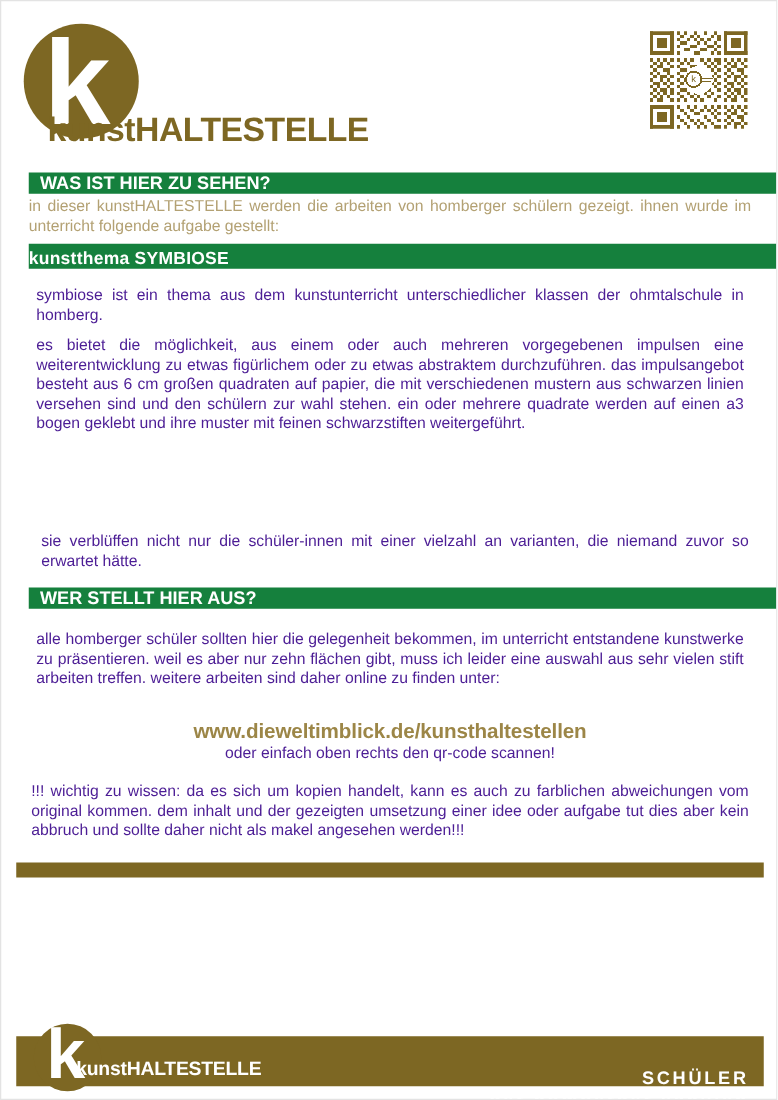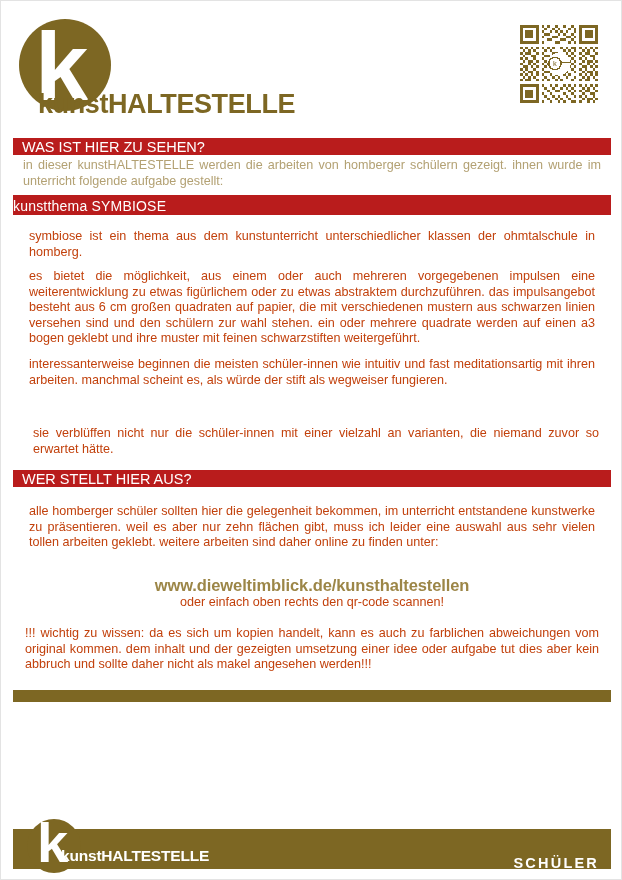--- a/index.html
+++ b/index.html
@@ -65,43 +65,43 @@
     position: absolute;
     left: 519px; top: 24px;
     width: 78px; height: 78px;
     background: #ffffff;
   }
   .qr svg { display: block; }
 
   
   .bar {
     position: absolute;
-    left: 12px;
+    left: 22px;
     width: 598px;
-    background: #b91c1c;
+    background: #15803d;
     color: #ffffff;
     font-size: 14.5px;
-    font-weight: normal;
+    font-weight: bold;
     line-height: 17px;
     box-sizing: border-box;
   }
   .bar-left { padding: 1px 0 1px 9px; text-align: left; }
   .bar-center { padding: 3px 0 4px 0; text-align: left; font-size: 14px; letter-spacing: 0.2px; }
   .plain-bar {
     position: absolute;
     left: 12px;
     width: 598px;
     height: 12px;
     background: #7d6723;
   }
 
   
   .txt {
     position: absolute;
-    color: #c2410c;
+    color: #4c1d95;
     font-size: 12.6px;
     line-height: 15.6px;
   }
   .txt.just { text-align: justify; }
   .txt.ctr  { text-align: center; }
   .txt.intro { color: #b3a173; }
 
   .url {
     position: absolute;
     text-align: center;
@@ -456,28 +456,27 @@
   <div class="bar bar-left" style="top:137px;height:17px;">WAS IST HIER ZU SEHEN?</div>
 
   <div class="txt just intro" style="left:22px; top:157px; width:578px;">in dieser kunstHALTESTELLE werden die arbeiten von homberger schülern gezeigt. ihnen wurde im unterricht folgende aufgabe gestellt:</div>
 
   <div class="bar bar-center" style="top:194px;height:20px;">kunstthema SYMBIOSE</div>
 
   <div class="txt just" style="left:28px; top:228px; width:566px;">symbiose ist ein thema aus dem kunstunterricht unterschiedlicher klassen der ohmtalschule in homberg.</div>
 
   <div class="txt just" style="left:28px; top:268px; width:566px;">es bietet die möglichkeit, aus einem oder auch mehreren vorgegebenen impulsen eine weiterentwicklung zu etwas figürlichem oder zu etwas abstraktem durchzuführen. das impulsangebot besteht aus 6 cm großen quadraten auf papier, die mit verschiedenen mustern aus schwarzen linien versehen sind und den schülern zur wahl stehen. ein oder mehrere quadrate werden auf einen a3 bogen geklebt und ihre muster mit feinen schwarzstiften weitergeführt.</div>
 
-  <div class="txt just" style="left:28px; top:356px; width:566px;">interessanterweise beginnen die meisten schüler-innen wie intuitiv und fast meditationsartig mit ihren arbeiten. manchmal scheint es, als würde der stift als wegweiser fungieren.</div>
 
 
   <div class="txt just" style="left:16px; top:425px; width:566px;margin-left:16px;">sie verblüffen nicht nur die schüler-innen mit einer vielzahl an varianten, die niemand zuvor so erwartet hätte.</div>
 
   <div class="bar bar-left" style="top:469px;height:17px;">WER STELLT HIER AUS?</div>
 
-  <div class="txt just" style="left:28px; top:503px; width:566px;">alle homberger schüler sollten hier die gelegenheit bekommen, im unterricht entstandene kunstwerke zu präsentieren. weil es aber nur zehn flächen gibt, muss ich leider eine auswahl aus sehr vielen tollen arbeiten geklebt. weitere arbeiten sind daher online zu finden unter:</div>
+  <div class="txt just" style="left:28px; top:503px; width:566px;">alle homberger schüler sollten hier die gelegenheit bekommen, im unterricht entstandene kunstwerke zu präsentieren. weil es aber nur zehn flächen gibt, muss ich leider eine auswahl aus sehr vielen stift arbeiten treffen. weitere arbeiten sind daher online zu finden unter:</div>
 
   <div class="url" style="left:28px; top:559px; width:566px;">www.dieweltimblick.de/kunsthaltestellen</div>
 
   <div class="txt ctr" style="left:28px; top:594px; width:566px;">oder einfach oben rechts den qr-code scannen!</div>
 
   <div class="txt just" style="left:24px; top:625px; width:574px;">!!! wichtig zu wissen: da es sich um kopien handelt, kann es auch zu farblichen abweichungen vom original kommen. dem inhalt und der gezeigten umsetzung einer idee oder aufgabe tut dies aber kein abbruch und sollte daher nicht als makel angesehen werden!!!</div>
 
   <div class="plain-bar" style="top:689px;"></div>
 
   <div class="footer">

